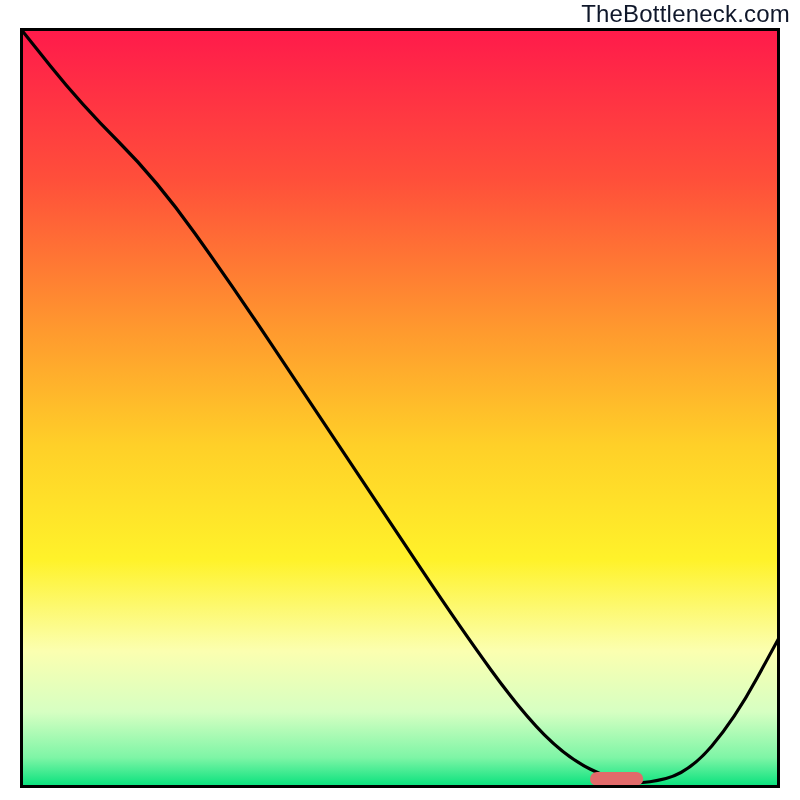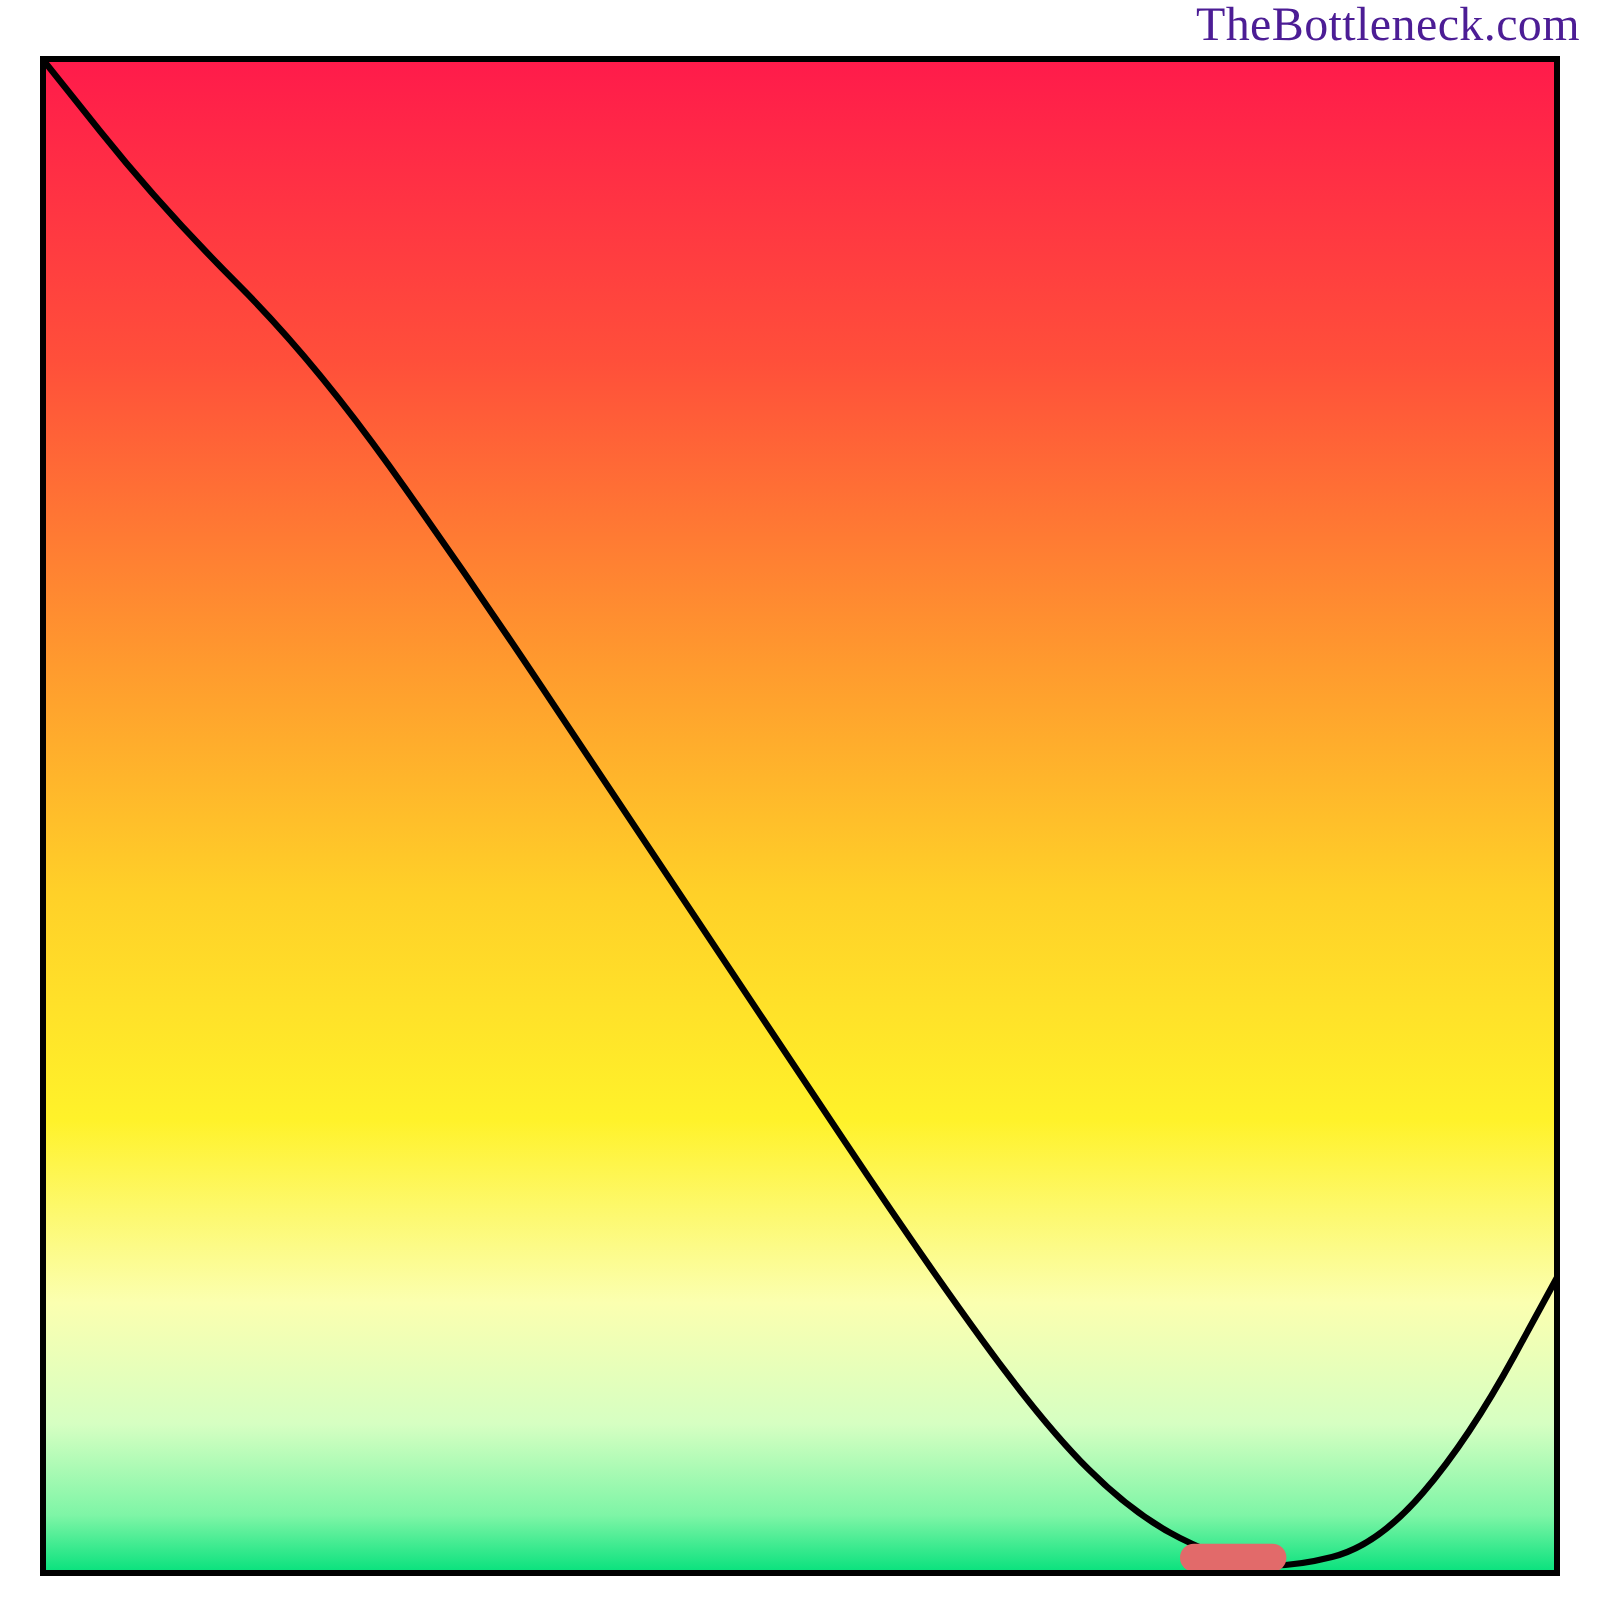--- a/index.html
+++ b/index.html
@@ -13,24 +13,23 @@
   .container {
     position: relative;
     width: 800px;
     height: 800px;
   }
   .watermark {
     position: absolute;
     top: 0px;
     right: 10px;
     font-size: 24px;
-    color: #4c1d95;
+    color: #0f172a;
     font-weight: 500;
     letter-spacing: 0.2px;
-    font-family: Liberation Serif, serif;
   }
   .plot {
     position: absolute;
     left: 20px;
     top: 28px;
     width: 760px;
     height: 760px;
   }
   .plot svg {
     display: block;

